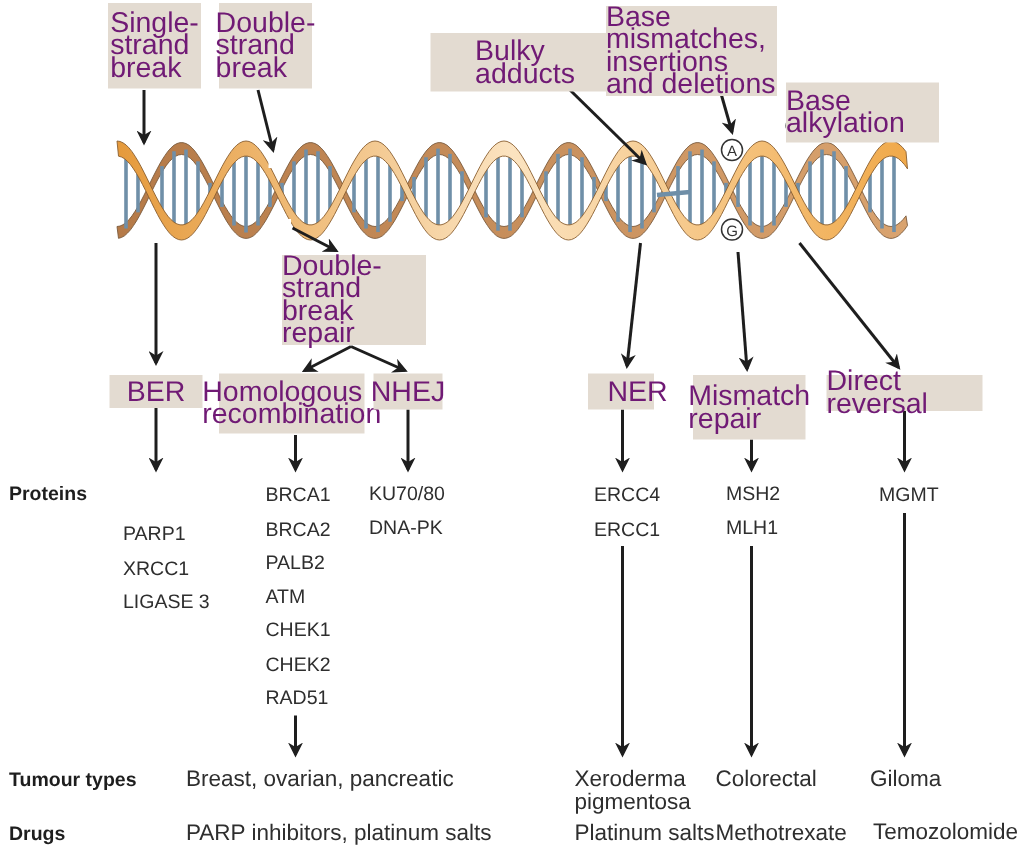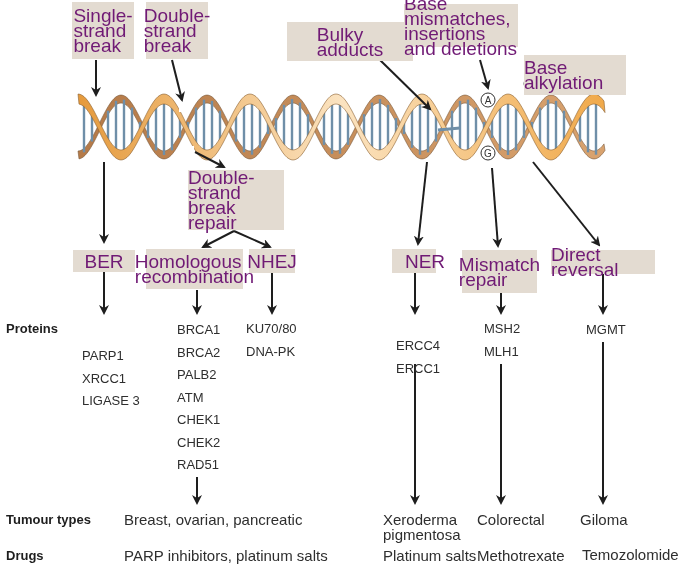--- a/index.html
+++ b/index.html
@@ -138,21 +138,21 @@
 </svg>
 
 <div class="box" style="left:72px;top:2px;width:62px;height:57px;">Single-
 strand
 break</div>
 <div class="box" style="left:146px;top:2px;width:62px;height:57px;">Double-
 strand
 break</div>
 <div class="box" style="left:287px;top:22px;width:126px;height:39px;">Bulky
 adducts</div>
-<div class="box" style="left:404px;top:4px;width:114px;height:43px;">Base mismatches,
+<div class="box" style="left:404px;top:4px;width:114px;height:60px;">Base mismatches,
 insertions
 and deletions</div>
 <div class="box" style="left:524px;top:37px;width:102px;height:40px;margin-top:18px;">Base alkylation</div>
 
 <div class="box" style="left:188px;top:170px;width:96px;height:60px;">Double-
 strand
 break repair</div>
 
 <div class="box" style="left:73px;top:250px;width:62px;height:22px;">BER</div>
 <div class="box" style="left:146px;top:249px;width:97px;height:40px;">Homologous
@@ -178,21 +178,21 @@
     <div>PALB2</div>
     <div>ATM</div>
     <div>CHEK1</div>
     <div>CHEK2</div>
     <div>RAD51</div>
   </div>
 <div class="plist" style="left:246px;top:321px;">
     <div>KU70/80</div>
     <div>DNA-PK</div>
   </div>
-<div class="plist" style="left:396px;top:322px;margin-top:16px;">
+<div class="plist" style="left:396px;top:322px;">
     <div>ERCC4</div>
     <div>ERCC1</div>
   </div>
 <div class="plist" style="left:484px;top:321px;">
     <div>MSH2</div>
     <div>MLH1</div>
   </div>
 <div class="plist" style="left:586px;top:322px;">
     <div>MGMT</div>
   </div>

